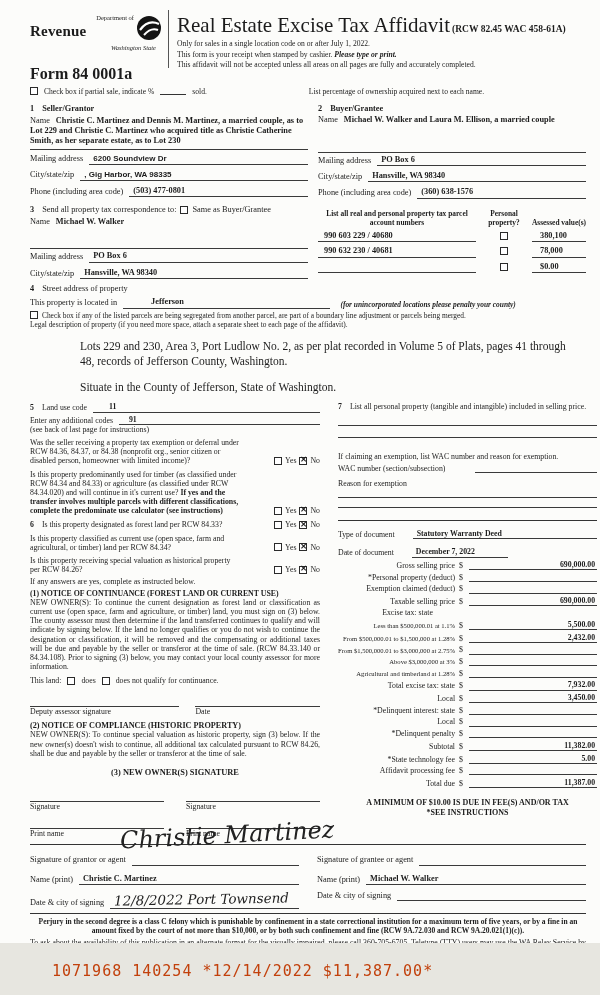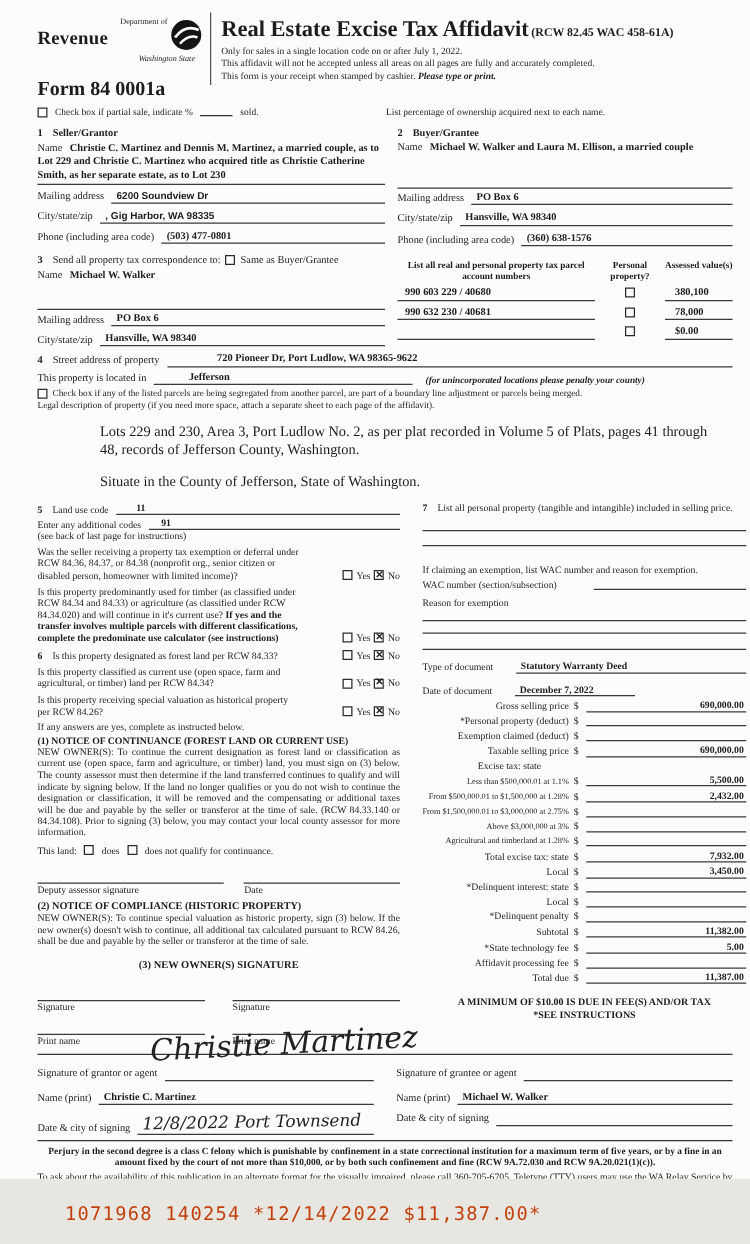--- a/index.html
+++ b/index.html
@@ -23,35 +23,35 @@
   
   .hdr { display:flex; }
   .logo-block { width:132px; flex:none; padding-top:6px; }
   .logo-row { display:flex; align-items:flex-start; }
   .dept { font-size:6.5px; text-align:right; }
   .revenue { font-size:15px; font-weight:bold; letter-spacing:.2px; }
   .wa-state { font-size:6.5px; font-style:italic; text-align:right; padding-right:6px; }
   .logo-circle { margin-left:2px; margin-top:1px; }
   .vrule { width:1px; background:#555; margin:2px 8px 0 6px; height:58px; flex:none; }
   .title-block { padding-top:4px; }
-  .main-title { font-size:18px; font-weight:bold; font-family:"Liberation Serif",serif; }
+  .main-title { font-size:21px; font-weight:normal; font-family:"Liberation Serif",serif; }
   .title-ref { font-size:9.5px; font-weight:bold; }
   .hnote { font-size:7.6px; margin-top:1px; }
   .form-number { font-size:16px; font-weight:bold; margin-top:-6px; }
   .partial-row { display:flex; gap:6px; font-size:7.6px; margin:3px 0 8px 0; align-items:center; }
   .blank-sm { display:inline-block; width:26px; border-bottom:1px solid #333; height:7px; }
   
   .cols { display:flex; }
   .colL { width:288px; flex:none; padding-right:10px; }
   .colR { flex:1; }
   .lbl { white-space:nowrap; margin-right:6px; }
   .val { font-weight:bold; }
   .fld { flex:1; border-bottom:1px solid #3a3a3a; padding:0 4px; min-height:9px; }
   .spacer-line { border-bottom:1px solid #3a3a3a; height:8px; margin-bottom:2px; }
-  .parcel-hd { display:flex; font-size:7.4px; font-weight:bold; text-align:center; margin-top:4px; }
+  .parcel-hd { display:flex; font-size:7.4px; font-weight:bold; text-align:center; margin-top:4px;align-items:flex-end; }
   .parcel-row { display:flex; align-items:flex-end; margin-top:4px; }
   .small7 { font-size:7.4px; }
   .legal { font-size:11.5px; margin-left:50px; margin-right:10px; }
   
   .qblock { display:flex; margin-top:4px; }
   .qtext { width:212px; flex:none; }
   .qyn { flex:1; display:flex; justify-content:flex-end; align-items:flex-end; }
   
   .taxrow { display:flex; align-items:flex-end; margin-top:2.5px; }
   .taxlbl { flex:1; text-align:right; padding-right:4px; white-space:nowrap; }
@@ -97,22 +97,22 @@
       </div>
       <div class="wa-state">Washington State</div>
     </div>
     <div class="vrule"></div>
     <div class="title-block">
       <div>
         <span class="main-title">Real Estate Excise Tax Affidavit</span>
         <span class="title-ref">(RCW 82.45 WAC 458-61A)</span>
       </div>
       <div class="hnote">Only for sales in a single location code on or after July 1, 2022.</div>
+      <div class="hnote"><span>This form is your receipt when stamped by cashier. </span><span class="i b">Please type or print.</span></div>
       <div class="hnote">This affidavit will not be accepted unless all areas on all pages are fully and accurately completed.</div>
-      <div class="hnote"><span>This form is your receipt when stamped by cashier. </span><span class="i b">Please type or print.</span></div>
     </div>
   </div>
 
   <div class="form-number">Form 84 0001a</div>
 
   <div class="partial-row">
     <span class="cb"></span>
     <span>Check box if partial sale, indicate %</span>
     <span class="blank-sm"></span>
     <span>sold.</span>
@@ -204,21 +204,20 @@
         <div style="width:56px; text-align:center;"><span class="cb"></span></div>
         <div class="ul val" style="flex:1; padding-left:8px;">$0.00</div>
       </div>
     </div>
   </div>
 
   <div style="margin-top:5px;">
     <div class="row">
       <span class="secnum">4</span>
       <span class="lbl">Street address of property</span>
-      <span class="fld val" style="padding-left:40px;">720 Pioneer Dr, Port Ludlow, WA  98365-9622</span>
     </div>
     <div class="row" style="margin-top:3px;">
       <span class="lbl">This property is located in</span>
       <span class="fld val" style="max-width:215px; padding-left:28px;">Jefferson</span>
       <span class="b i small7" style="margin-left:10px; flex:1.4;">(for unincorporated locations please penalty your county)</span>
     </div>
     <div class="row small7" style="margin-top:2px; align-items:center;">
       <span class="cb" style="margin-right:4px;"></span>
       <span>Check box if any of the listed parcels are being segregated from another parcel, are part of a boundary line adjustment or parcels being merged.</span>
     </div>

